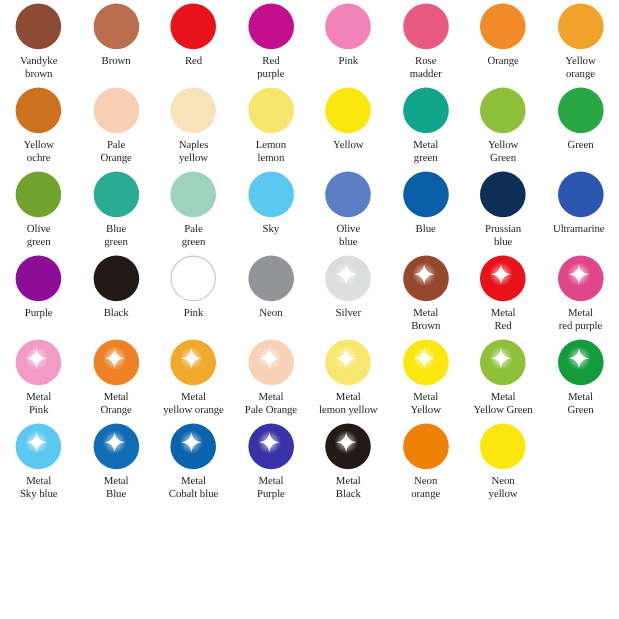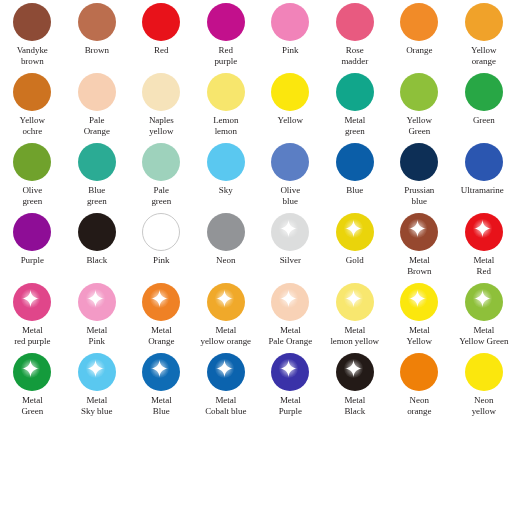--- a/index.html
+++ b/index.html
@@ -298,32 +298,20 @@
           <span class="glow"></span>
           <svg class="star" viewBox="0 0 17 17" aria-hidden="true">
             <path d="M8.5 0 C9.15 5.1 11.9 7.85 17 8.5 C11.9 9.15 9.15 11.9 8.5 17 C7.85 11.9 5.1 9.15 0 8.5 C5.1 7.85 7.85 5.1 8.5 0 Z" fill="#ffffff"></path>
           </svg>
         </div>
       </div>
       <div class="label">Silver</div>
     </div>
     <div class="swatch">
       <div class="chip-wrap">
-        <div class="chip" title="Gold" style="background: rgb(234, 212, 11);"></div>
-        <div class="sparkle">
-          <span class="glow"></span>
-          <svg class="star" viewBox="0 0 17 17" aria-hidden="true">
-            <path d="M8.5 0 C9.15 5.1 11.9 7.85 17 8.5 C11.9 9.15 9.15 11.9 8.5 17 C7.85 11.9 5.1 9.15 0 8.5 C5.1 7.85 7.85 5.1 8.5 0 Z" fill="#ffffff"></path>
-          </svg>
-        </div>
-      </div>
-      <div class="label">Gold</div>
-    </div>
-    <div class="swatch">
-      <div class="chip-wrap">
         <div class="chip" title="Metal Brown" style="background: rgb(150, 72, 47);"></div>
         <div class="sparkle">
           <span class="glow"></span>
           <svg class="star" viewBox="0 0 17 17" aria-hidden="true">
             <path d="M8.5 0 C9.15 5.1 11.9 7.85 17 8.5 C11.9 9.15 9.15 11.9 8.5 17 C7.85 11.9 5.1 9.15 0 8.5 C5.1 7.85 7.85 5.1 8.5 0 Z" fill="#ffffff"></path>
           </svg>
         </div>
       </div>
       <div class="label">Metal
 Brown</div>

